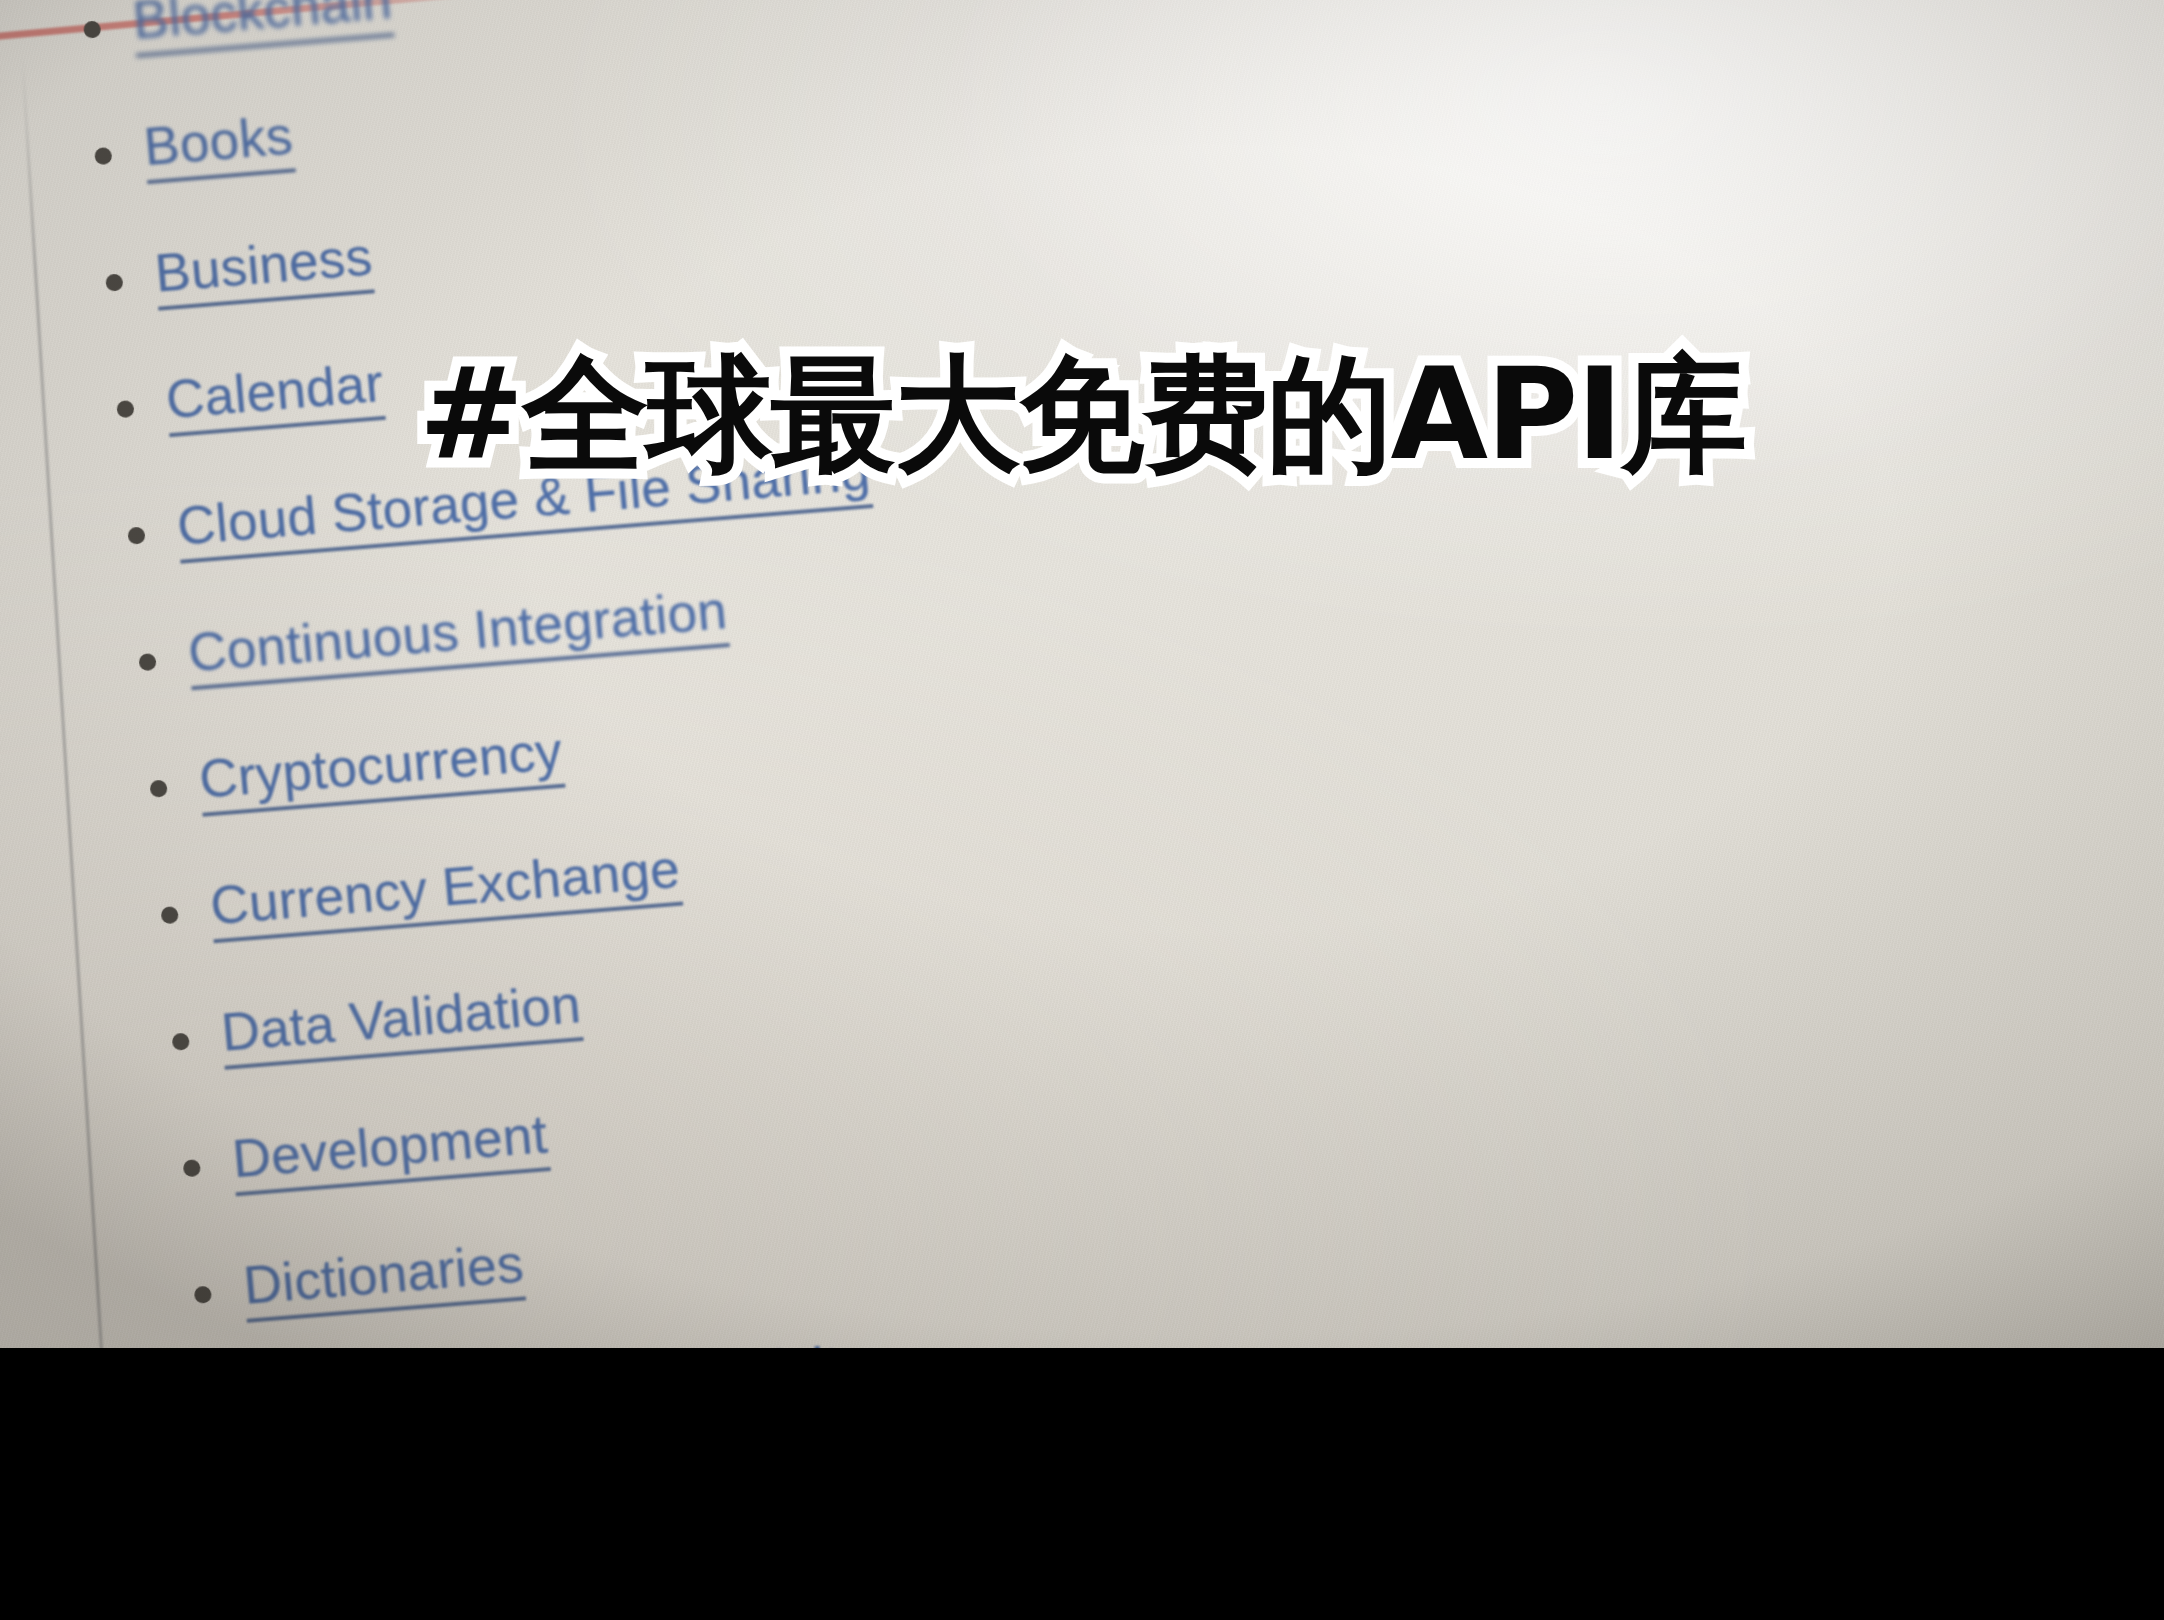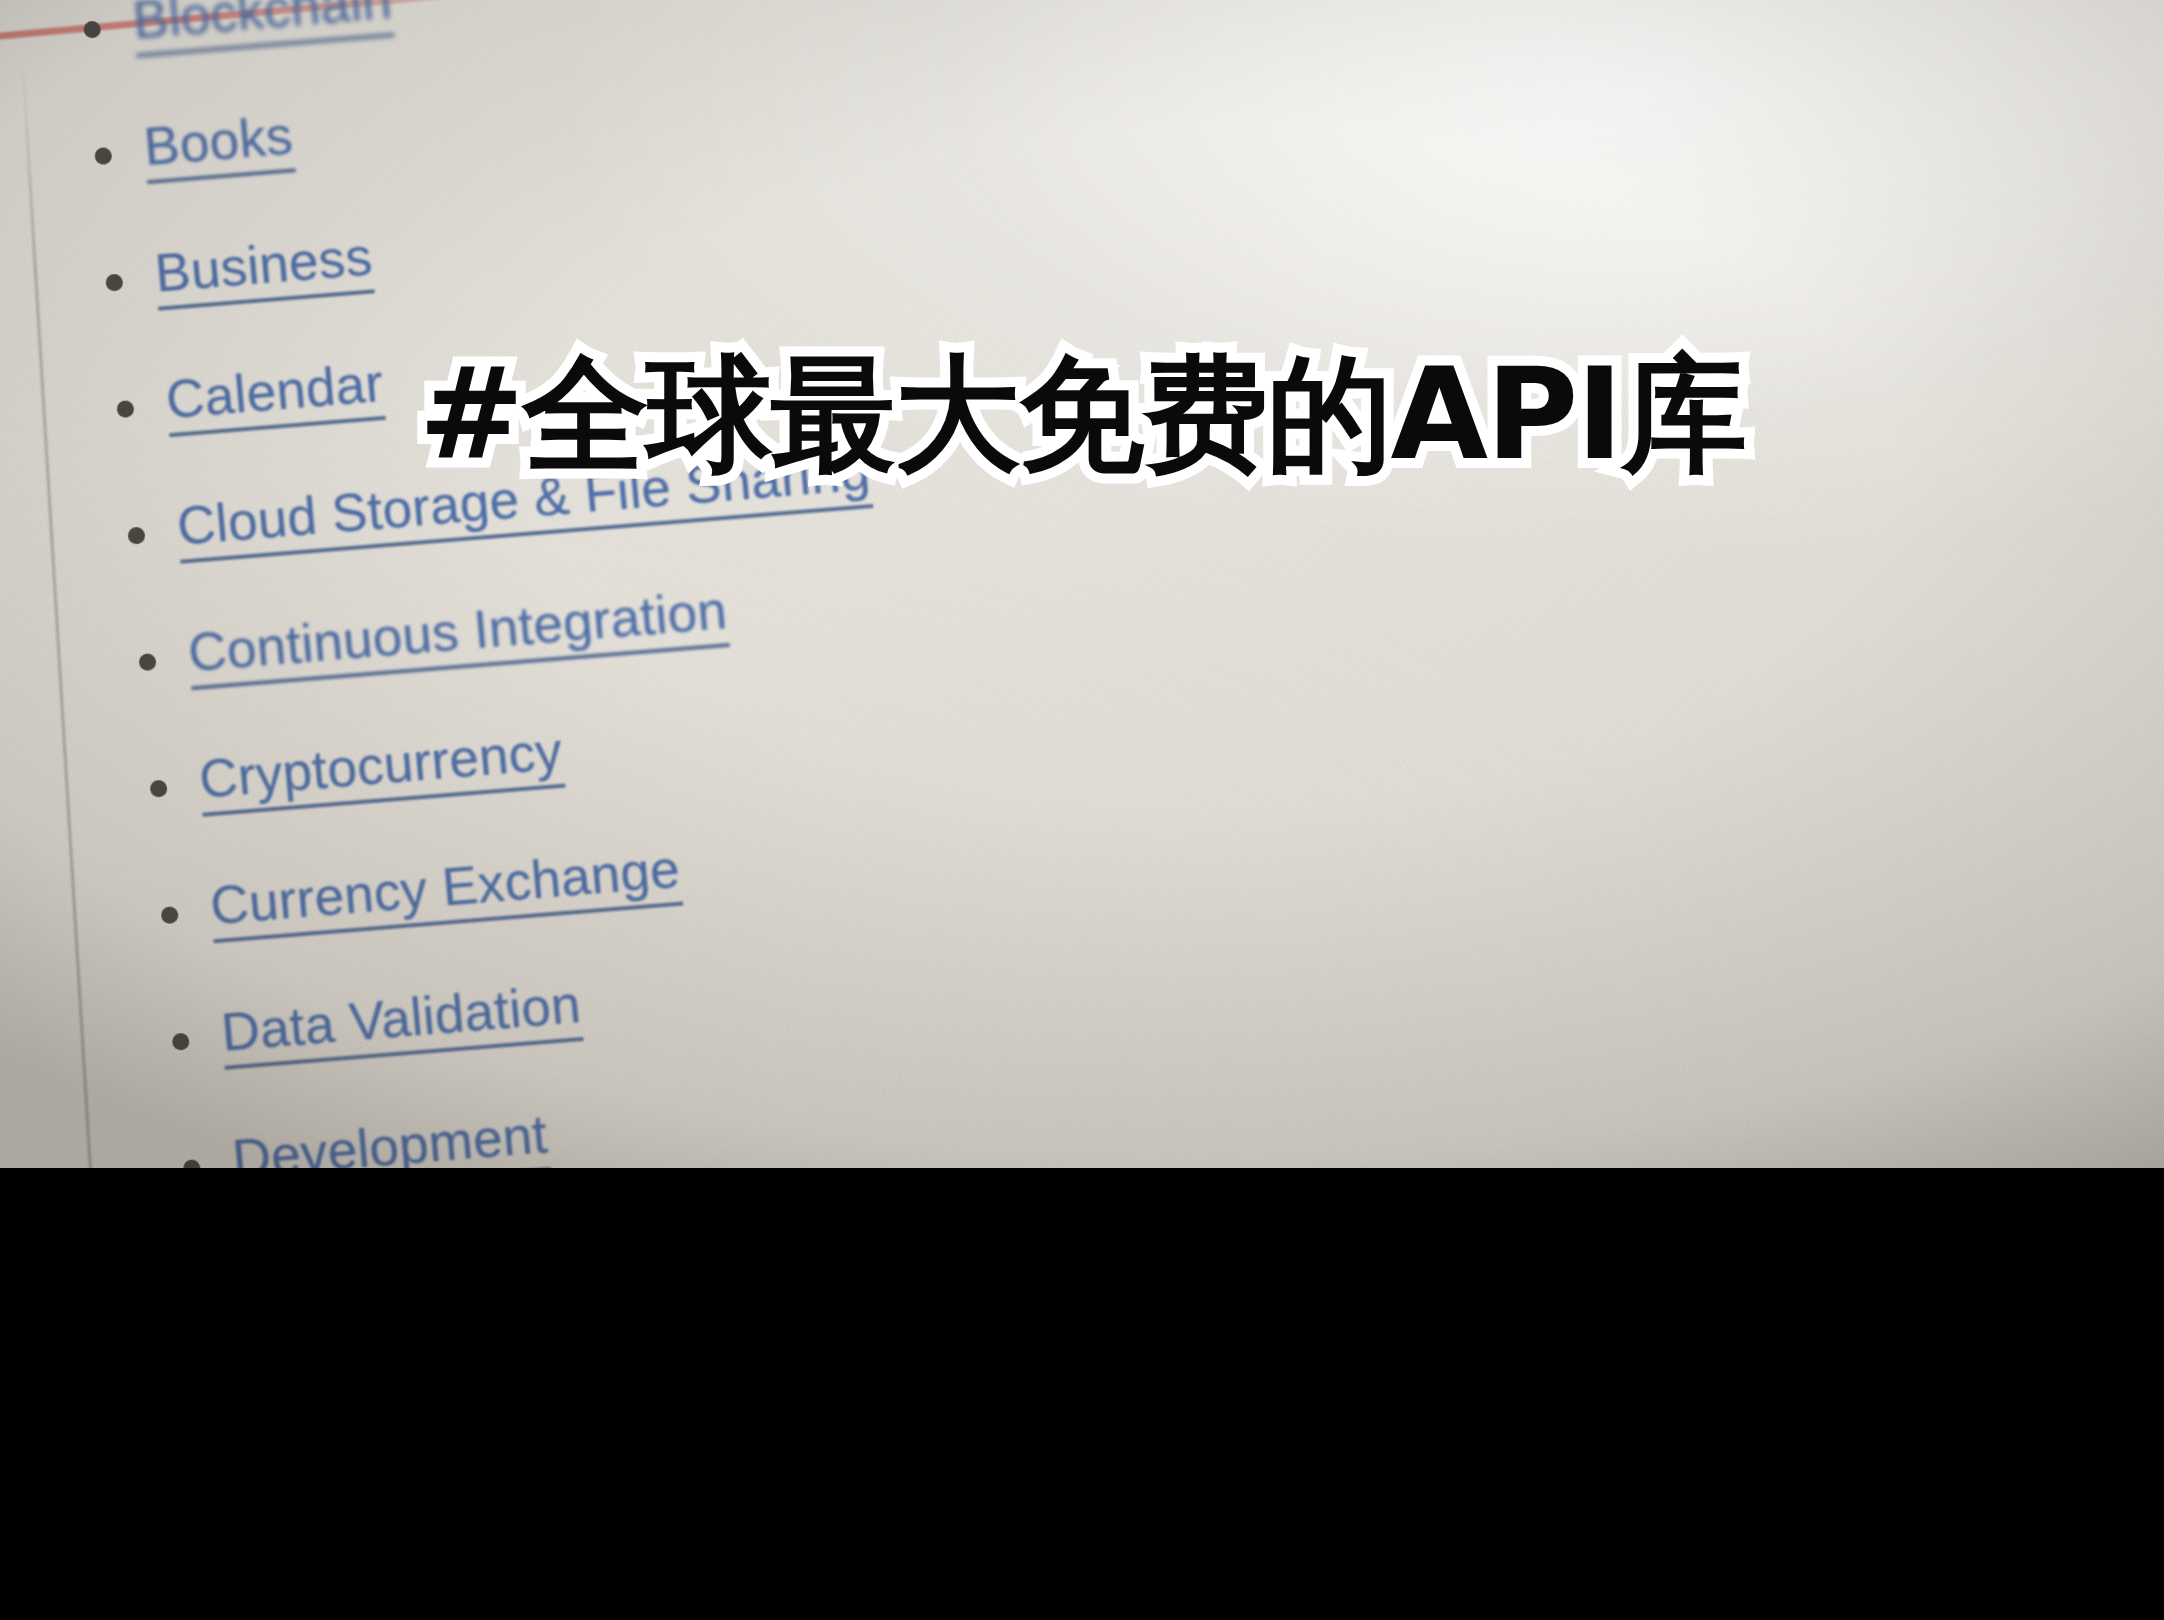--- a/index.html
+++ b/index.html
@@ -2,21 +2,21 @@
 <html><head>
 <meta charset="utf-8">
 <title>public-apis category list photo with caption overlay</title>
 <style>
   html,body{margin:0;padding:0;background:#000;}
   *{box-sizing:border-box;}
 
   #stage{
     position:relative;
     width:2164px;
-    height:1168px;
+    height:1348px;
     overflow:hidden;
     font-family:"Liberation Sans","DejaVu Sans",sans-serif;
     background:#ded9d2;
   }
 
   
   .screen{
     position:absolute;
     inset:-8%;
     background:

